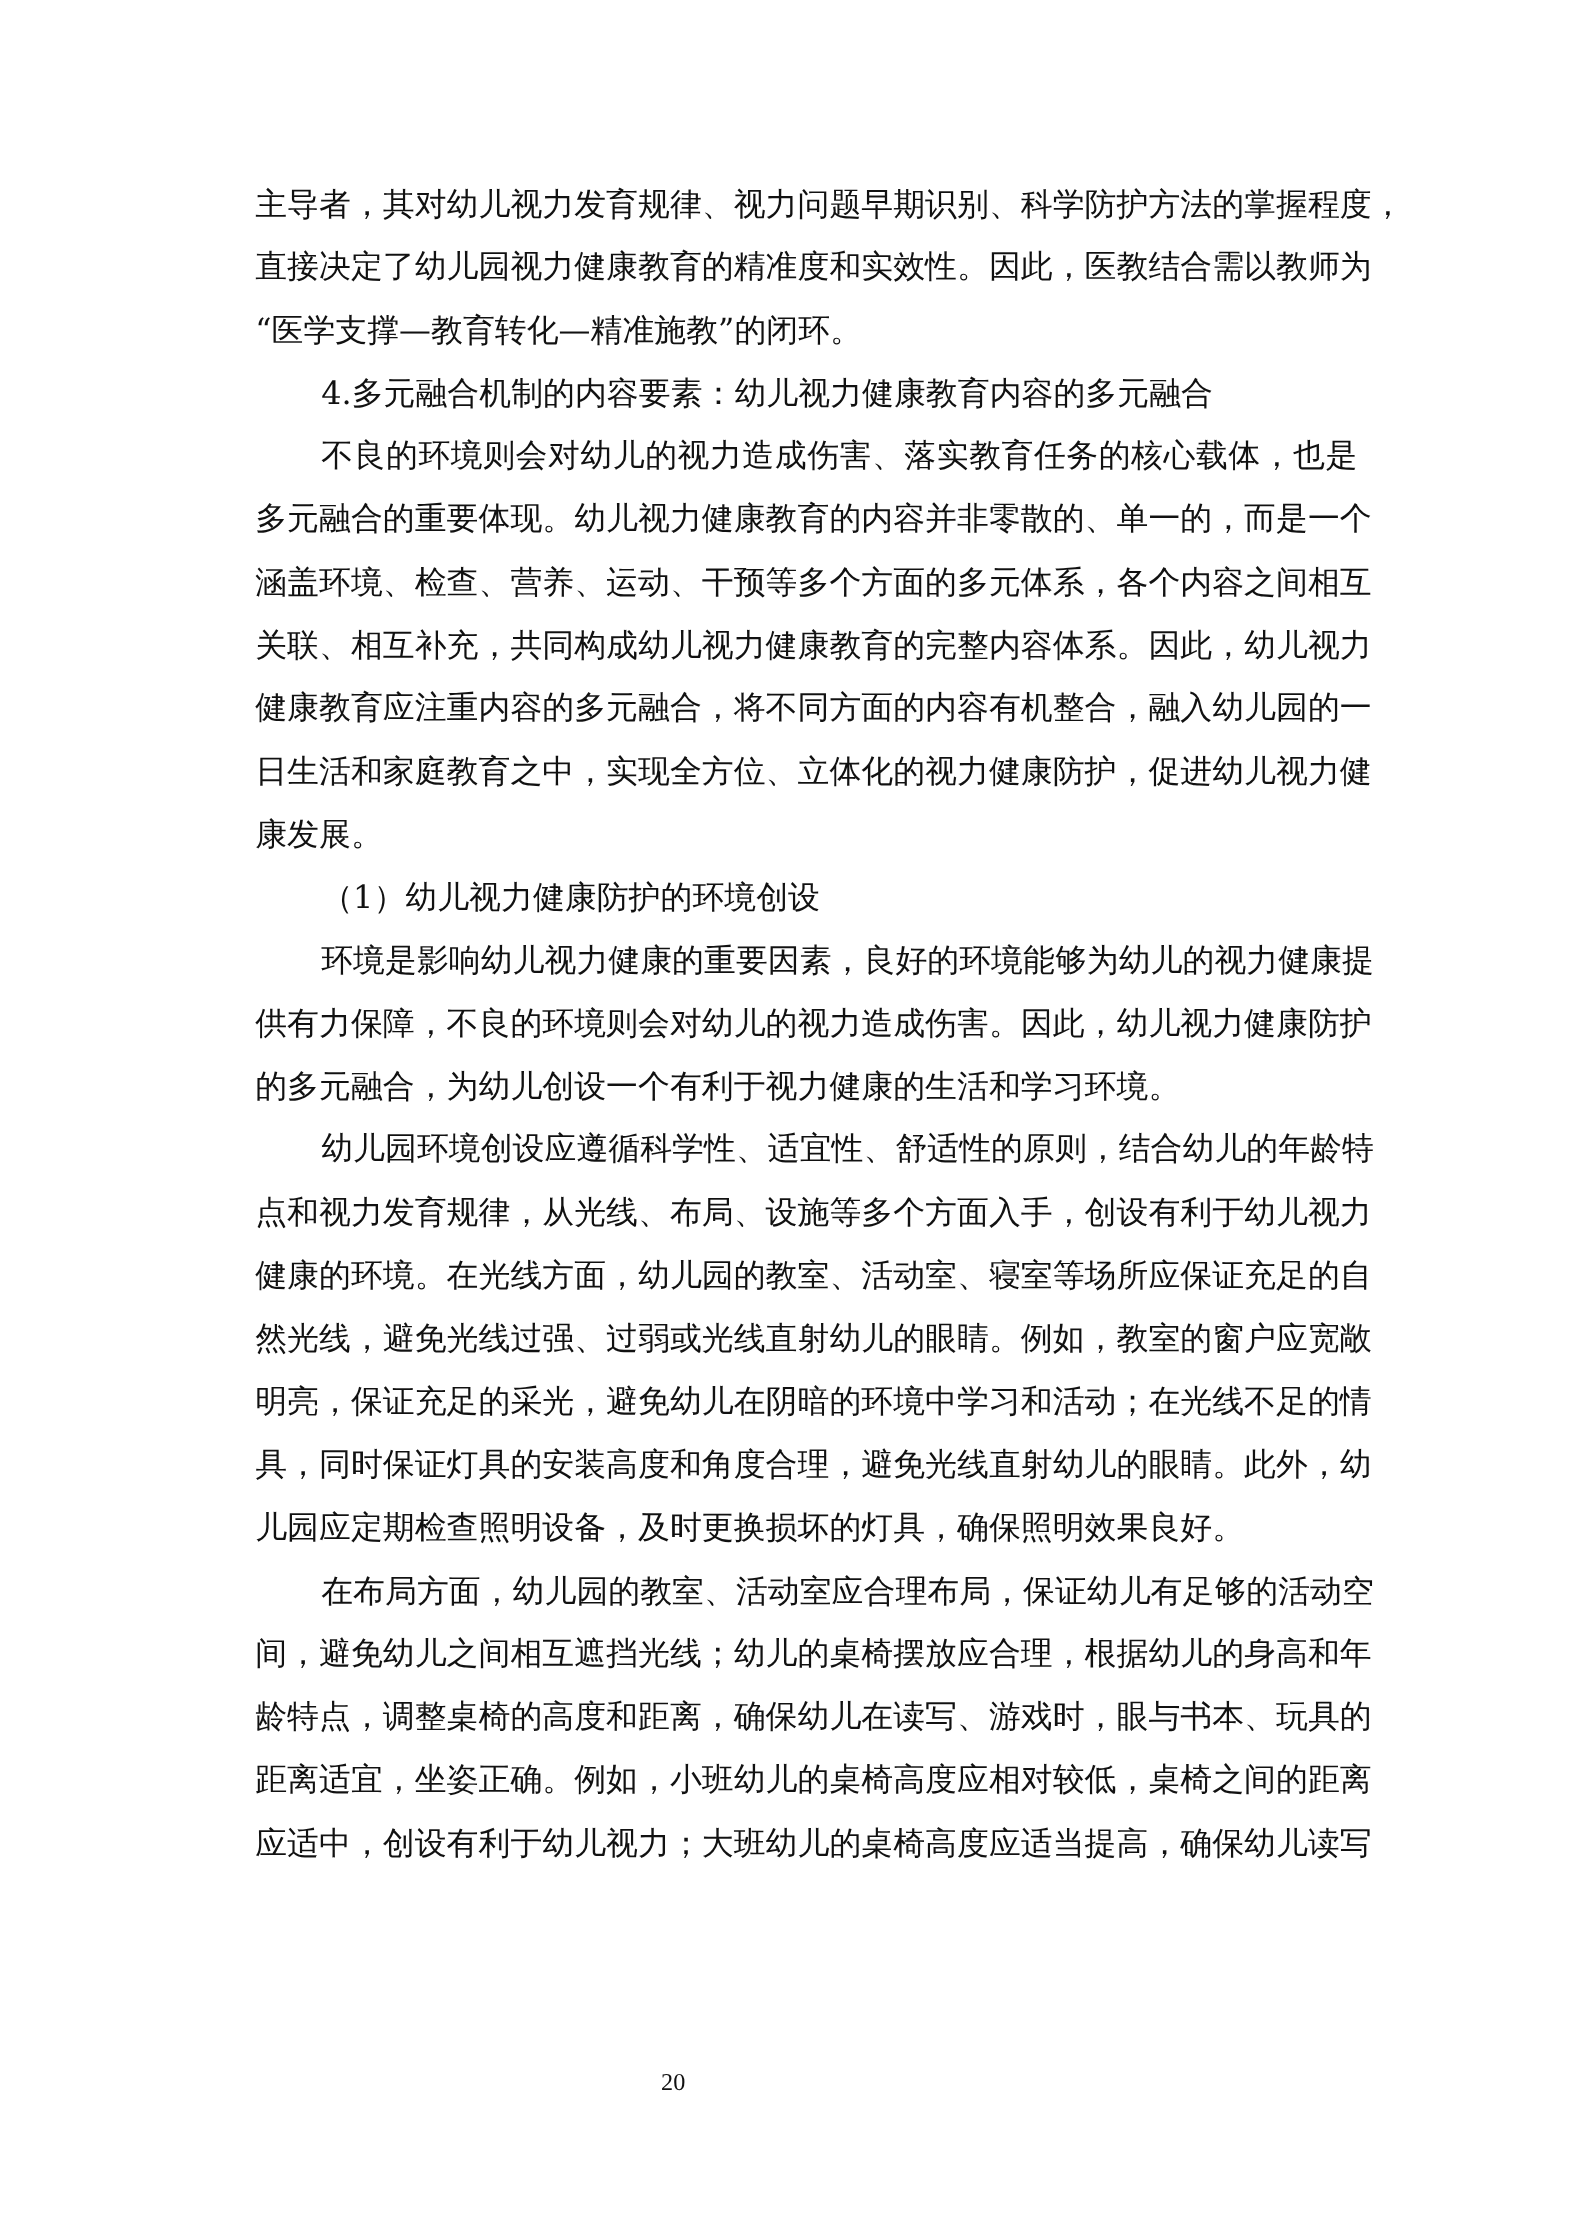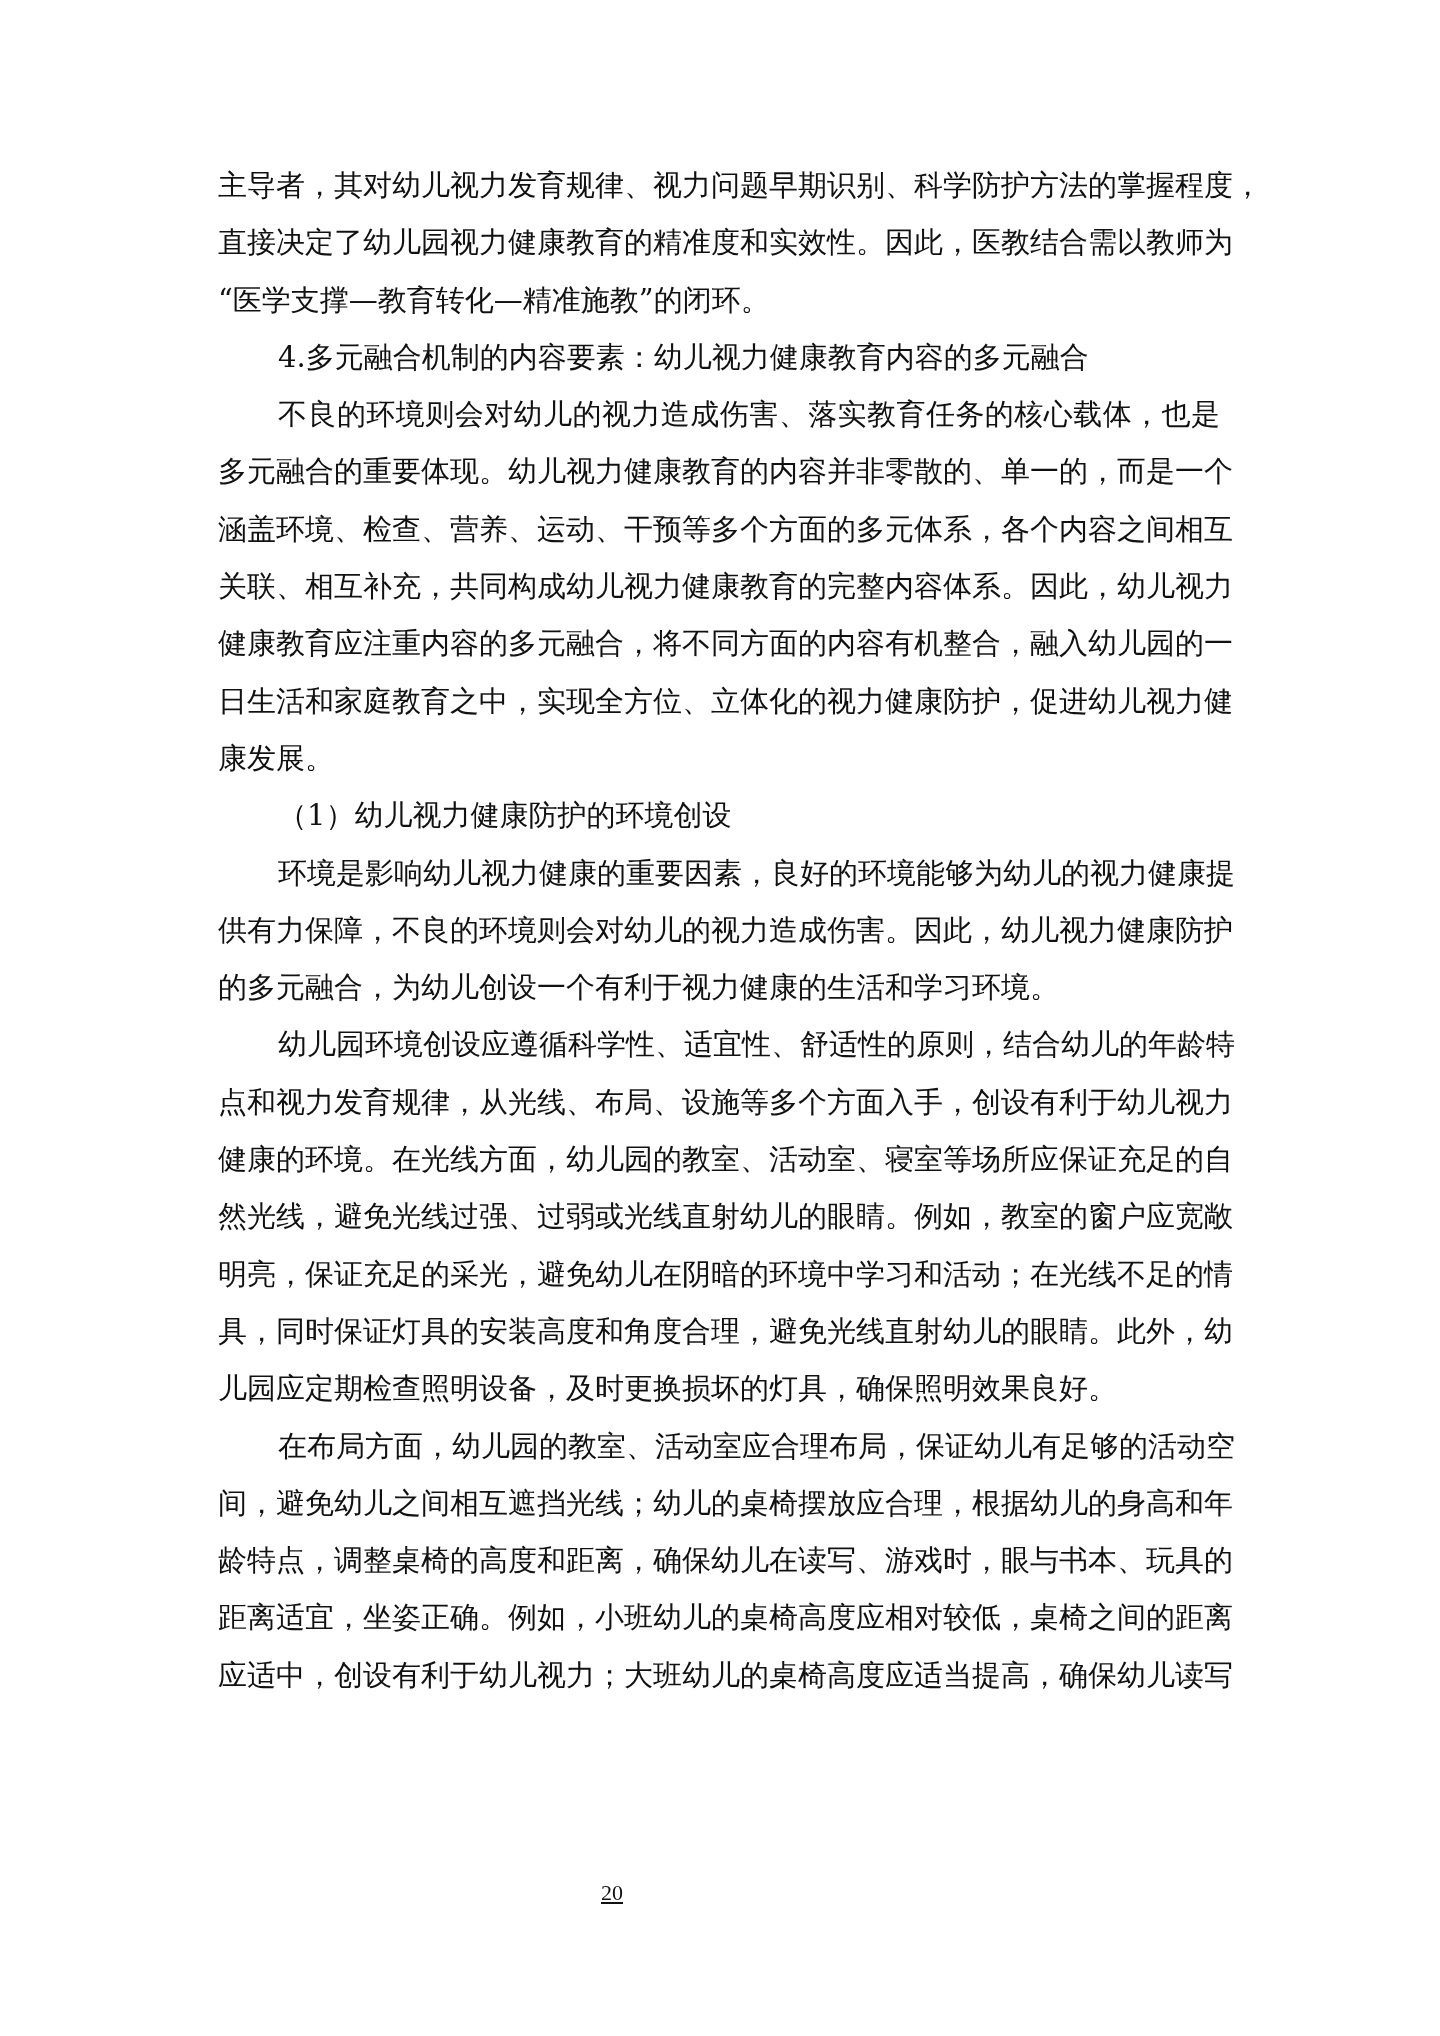--- a/index.html
+++ b/index.html
@@ -10,21 +10,21 @@
     body {
       width: 1440px;
       height: 2036px;
       position: relative;
       overflow: hidden;
       font-family: "DejaVu Serif", "Liberation Serif", serif;
       color: #111111;
     }
     .page {
       position: absolute;
-      left: 218px;
+      left: 232px;
       top: 157px;
       width: 1002px;
     }
     .line {
       height: 57.3px;
       line-height: 57.3px;
       font-size: 29px;
       white-space: nowrap;
       text-align: justify;
       text-align-last: justify;
@@ -39,21 +39,20 @@
     }
     .page-number {
       position: absolute;
       left: 0;
       width: 1224px;
       top: 1880px;
       text-align: center;
       font-family: "Liberation Serif", "DejaVu Serif", serif;
       font-size: 22px;
       color: #111;
-      text-decoration: underline;
     }
   </style>
 </head>
 <body>
 
 <div class="page">
   <div class="line">主导者，其对幼儿视力发育规律、视力问题早期识别、科学防护方法的掌握程度，</div>
   <div class="line">直接决定了幼儿园视力健康教育的精准度和实效性。因此，医教结合需以教师为</div>
   <div class="line last">“医学支撑—教育转化—精准施教”的闭环。</div>
   <div class="line indent last">4.多元融合机制的内容要素：幼儿视力健康教育内容的多元融合</div>

